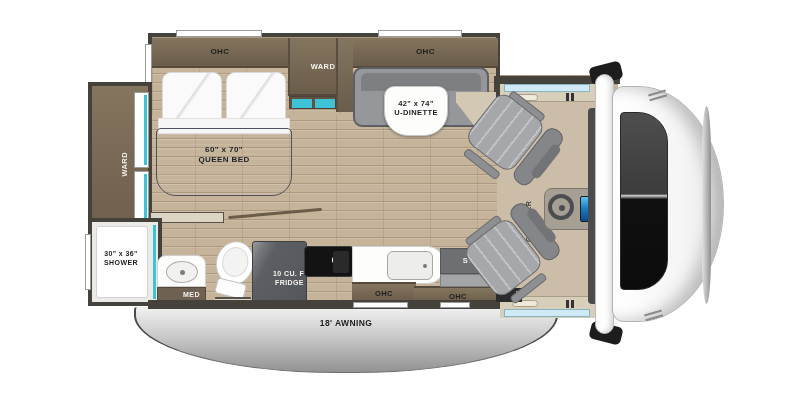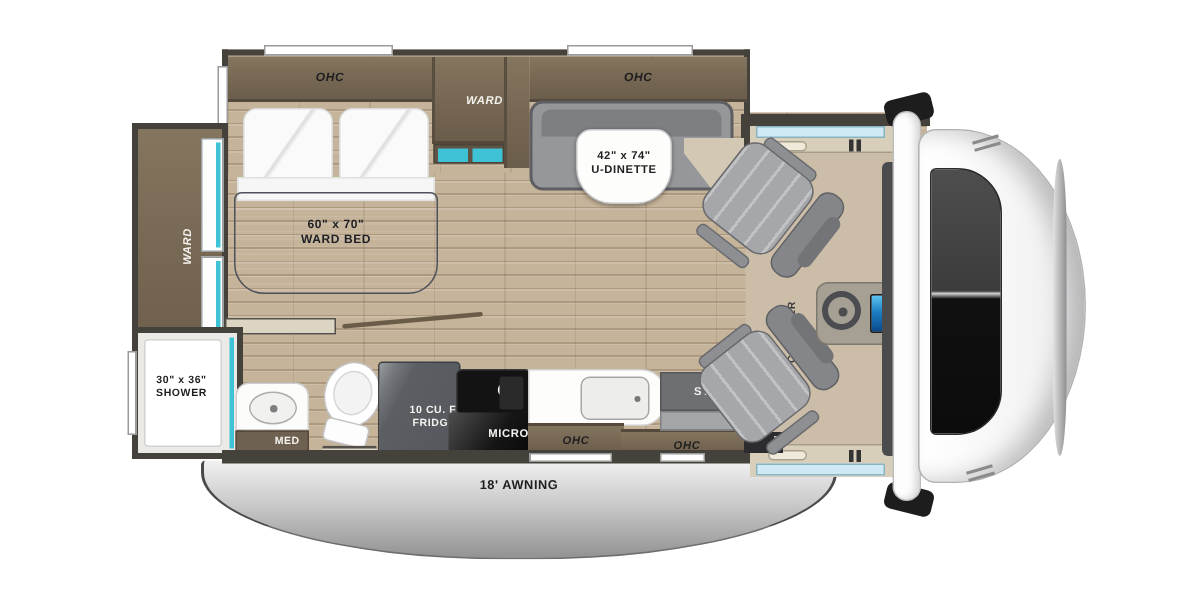--- a/index.html
+++ b/index.html
@@ -2,21 +2,21 @@
 <html><head>
 <meta charset="utf-8">
 <style>
   html,body{margin:0;padding:0;background:#fff;}
   .scene{position:relative;width:800px;height:408px;background:#fff;overflow:hidden;
          font-family:"Liberation Sans",sans-serif;}
   .abs{position:absolute;box-sizing:border-box;}
 
   
   .wall{background:#45423c;}
-  .cabinet{background:linear-gradient(180deg,#84755f 0%,#766753 55%,#6b5d4b 100%);font-style:italic;}
+  .cabinet{background:linear-gradient(180deg,#84755f 0%,#766753 55%,#6b5d4b 100%);}
   .floor{background:#c5b39a;
     background-image:
       repeating-linear-gradient(180deg, rgba(110,86,60,.28) 0 1px, rgba(255,255,255,.14) 1px 2px, transparent 2px 9px),
       repeating-linear-gradient(90deg, rgba(110,86,60,.15) 0 1px, transparent 1px 47px);}
   .win{background:#fff;border:1px solid #9a9a9a;}
 
   
   .lbl{position:absolute;font-weight:bold;color:#1e1e20;letter-spacing:.4px;line-height:1.25;
        text-align:center;white-space:nowrap;}
   .lbl.w{color:#f4f2ee;margin-left:20px;}
@@ -98,21 +98,21 @@
       <span>U-DINETTE</span>
     </div>
   </div>
 
   <div class="abs pillow" style="left:162px;top:72px;width:60px;height:54px;"></div>
   <div class="abs pillow" style="left:226px;top:72px;width:60px;height:54px;"></div>
   <div class="abs sheet" style="left:158px;top:118px;width:132px;height:16px;"></div>
   <div class="abs blanket" style="left:156px;top:128px;width:136px;height:68px;">
     <div class="lbl" style="left:0;right:0;top:16px;font-size:8px;color:#1d1f24;">
       <span>60" x 70"</span><br>
-      <span>WARD BED</span>
+      <span>QUEEN BED</span>
     </div>
   </div>
 
   <div class="abs cabinet" style="left:88px;top:82px;width:64px;height:170px;border:4px solid #45423c;">
     <div class="lbl w vtext" style="left:8px;top:66px;font-size:7.5px;">WARD</div>
   </div>
   <div class="abs mirror" style="left:134px;top:92px;width:15px;height:76px;">
     <div class="abs teal" style="right:1px;top:2px;width:3px;height:70px;"></div>
   </div>
   <div class="abs mirror" style="left:134px;top:171px;width:15px;height:75px;">
@@ -152,24 +152,20 @@
               background:linear-gradient(118deg,#9a9da0 0%,#74777b 14%,#5b5e62 30%,#54575b 100%);">
     <div class="lbl w" style="left:0;right:0;top:28px;font-size:7px;">
       <span>10 CU. FT.</span><br>
       <span>FRIDGE</span>
     </div>
   </div>
 
   <div class="abs" style="left:304px;top:246px;width:50px;height:31px;background:#131313;border:1px solid #3a3a3a;border-radius:4px;">
     <div class="lbl w" style="left:6px;top:5px;font-size:13px;color:#fff;">⊕</div>
     <div class="abs" style="right:4px;top:4px;width:16px;height:22px;background:#2a2a2a;border-radius:2px;"></div>
-  </div>
-  <div class="abs" style="left:299px;top:275px;width:60px;height:29px;border-radius:2px;
-              background:linear-gradient(125deg,#4e4e4e 0%,#161616 55%,#060606 100%);">
-    <div class="lbl w" style="left:0;right:0;top:9px;font-size:7.5px;">MICRO</div>
   </div>
 
   <div class="abs" style="left:352px;top:246px;width:92px;height:38px;background:#fdfdfc;border:1px solid #cfcfcf;border-radius:0 16px 16px 0;">
     <div class="abs" style="left:34px;top:4px;width:46px;height:29px;background:#ededec;border:1px solid #a6a6a6;border-radius:6px;"></div>
     <div class="abs" style="left:70px;top:17px;width:4px;height:4px;background:#777;border-radius:50%;"></div>
   </div>
 
   <div class="abs cabinet" style="left:352px;top:282px;width:64px;height:20px;border-top:2px solid #55493b;">
     <div class="lbl" style="left:0;right:0;top:5px;font-size:7.5px;">OHC</div>
   </div>

